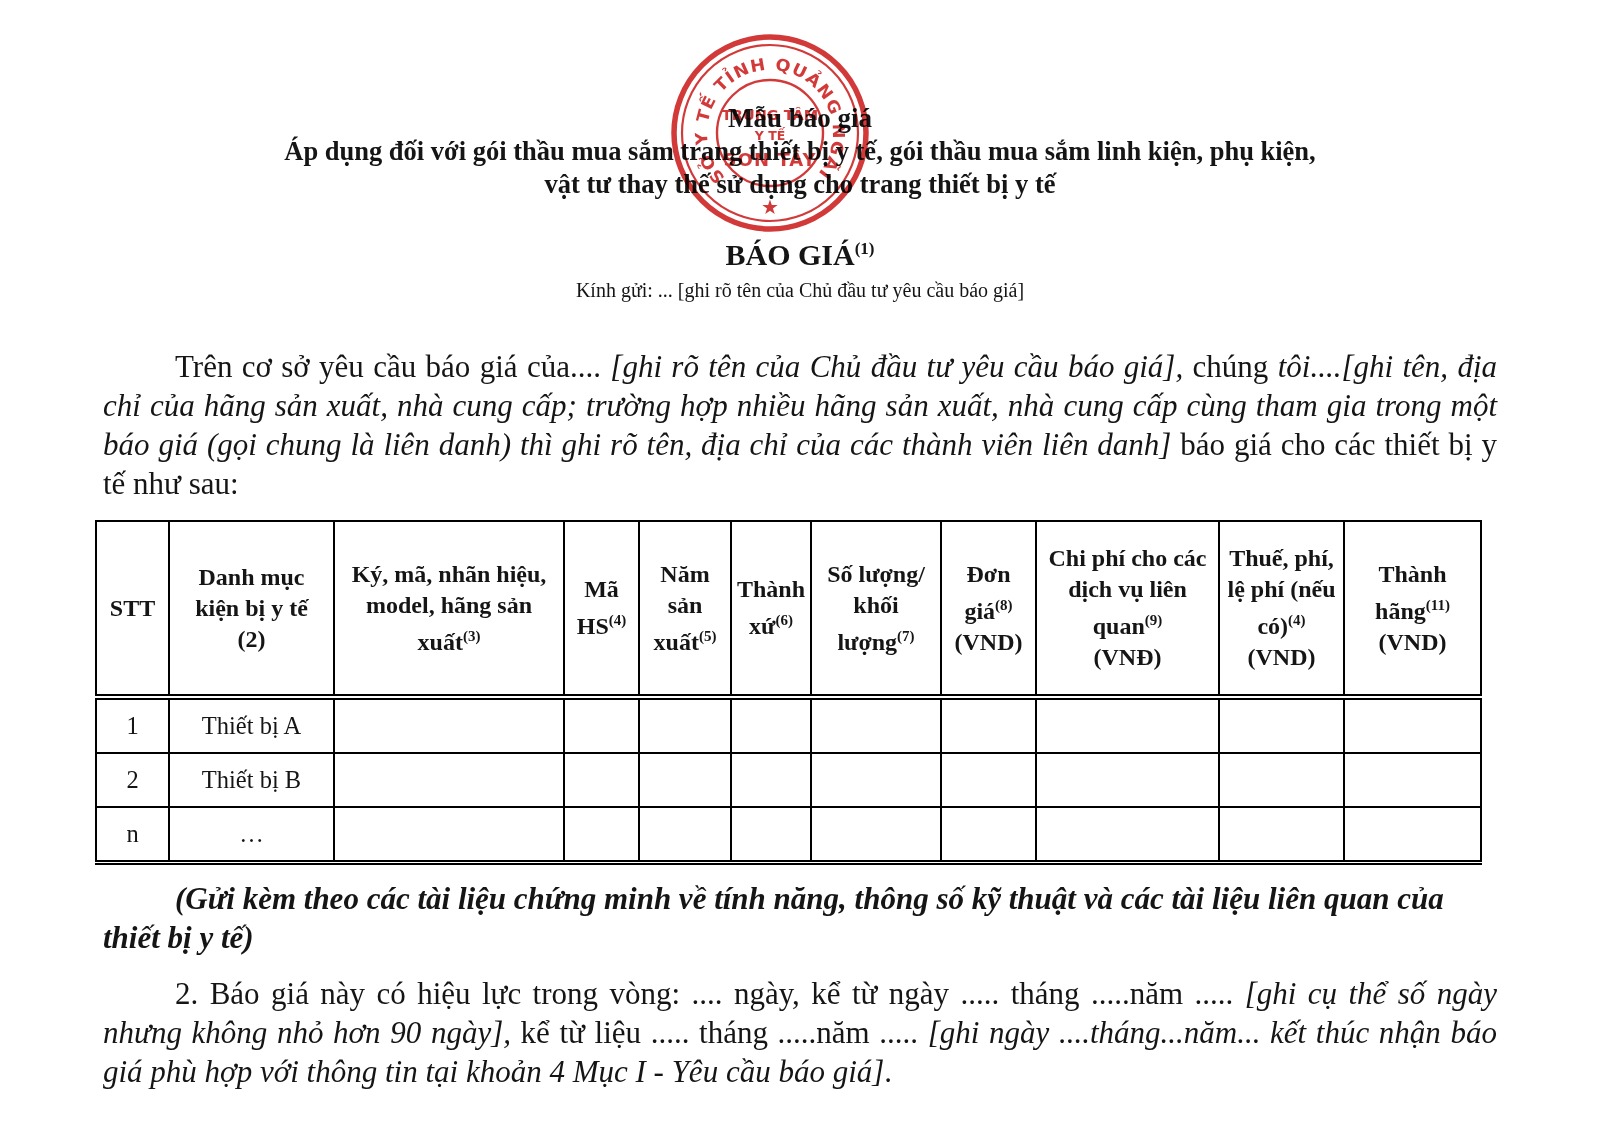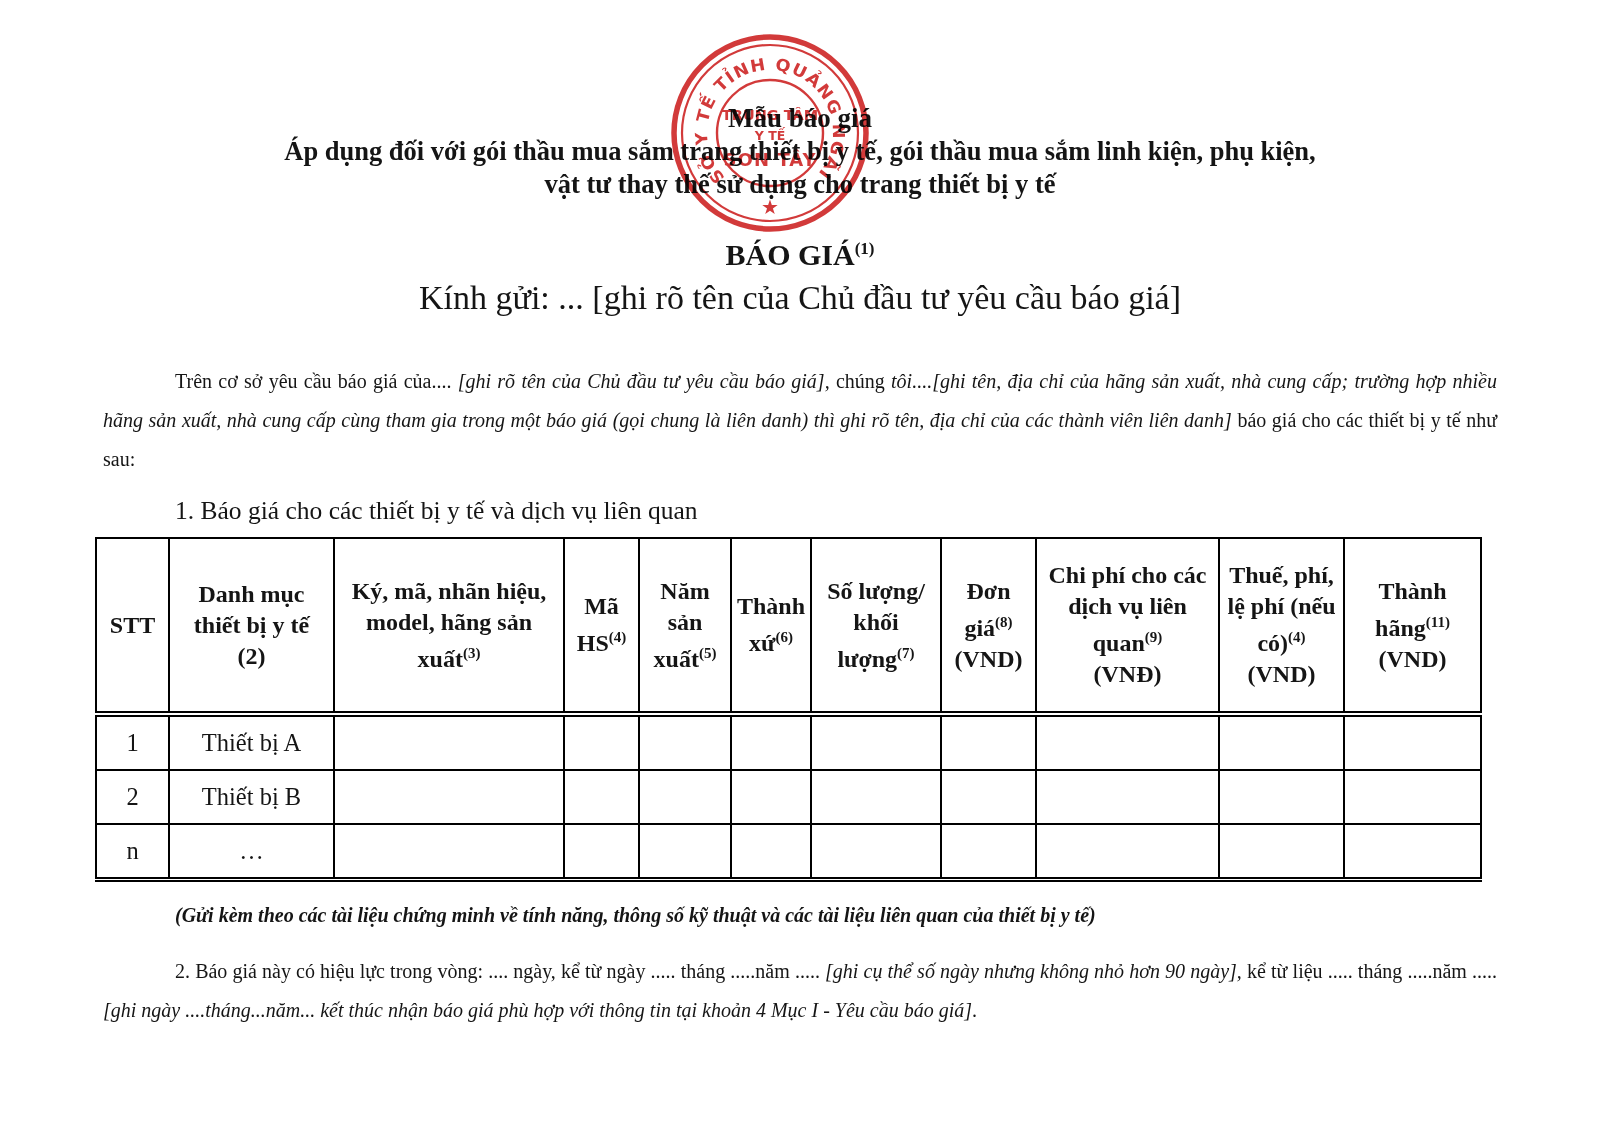--- a/index.html
+++ b/index.html
@@ -19,23 +19,23 @@
   .c1{font-size:14.5px;text-anchor:middle;}
   .c2{font-size:12.5px;text-anchor:middle;}
   .c3{font-size:18px;text-anchor:middle;letter-spacing:1px;}
   .star{font-size:20px;text-anchor:middle;}
   
   .heading{padding-top:101px;text-align:center;position:relative;z-index:1;}
   .doc-label{font-size:27px;font-weight:bold;line-height:34px;}
   .scope{font-size:26.5px;font-weight:bold;line-height:33px;}
   .title{font-size:30px;font-weight:bold;margin-top:37px;}
   .title sup{font-size:17px;}
-  .salutation{font-size:34px;margin-top:7px;}
+  .salutation{font-size:20px;margin-top:7px;}
   
-  .para{font-size:20px;line-height:39px;text-align:justify;
+  .para{font-size:31px;line-height:39px;text-align:justify;
         margin:17px 103px;text-indent:72px;}
   .para i{font-style:italic;}
   #intro{margin-top:45px;}
   .section-heading{font-size:25.5px;margin:11px 103px 0;text-indent:72px;text-align:left;}
   .note{font-style:italic;margin-top:14px;text-align:left;font-weight:bold;}
   #validity{margin-top:9px;}
   
   table{border-collapse:collapse;table-layout:fixed;width:1385px;margin:11px 0 0 95px;
         border:2px solid #000;}
   th,td{border:2px solid #000;text-align:center;vertical-align:middle;padding:2px 5px;}
@@ -70,40 +70,39 @@
   <div class="heading">
     <div class="doc-label">Mẫu báo giá</div>
     <div class="scope">Áp dụng đối với gói thầu mua sắm trang thiết bị y tế, gói thầu mua sắm linh kiện, phụ kiện,</div>
     <div class="scope">vật tư thay thế sử dụng cho trang thiết bị y tế</div>
     <div class="title"><span>BÁO GIÁ</span><sup>(1)</sup></div>
     <div class="salutation">Kính gửi: ... [ghi rõ tên của Chủ đầu tư yêu cầu báo giá]</div>
   </div>
 
   <p class="para" id="intro"><span>Trên cơ sở yêu cầu báo giá của.... </span><i>[ghi rõ tên của Chủ đầu tư yêu cầu báo giá],</i><span> chúng </span><i>tôi....[ghi tên, địa chỉ của hãng sản xuất, nhà cung cấp; trường hợp nhiều hãng sản xuất, nhà cung cấp cùng tham gia trong một báo giá (gọi chung là liên danh) thì ghi rõ tên, địa chỉ của các thành viên liên danh]</i><span> báo giá cho các thiết bị y tế như sau:</span></p>
 
-  <p class="section-heading">1. Báo giá cho các thiết bị y tế và dịch vụ liên quan</p>
 
   <table>
     <colgroup>
       <col style="width:73px">
         <col style="width:165px">
         <col style="width:230px">
       <col style="width:75px">
         <col style="width:92px">
         <col style="width:80px">
       <col style="width:130px">
         <col style="width:95px">
         <col style="width:183px">
       <col style="width:125px">
         <col style="width:137px">
     </colgroup>
     <thead>
         <tr>
           <th><span>STT</span></th>
-          <th><span>Danh mục thiết bị y tế</span><span class="unit">(2)</span></th>
+          <th><span>Danh mục kiện bị y tế</span><span class="unit">(2)</span></th>
           <th><span>Ký, mã, nhãn hiệu, model, hãng sản xuất</span><sup>(3)</sup></th>
           <th><span>Mã HS</span><sup>(4)</sup></th>
           <th><span>Năm sản xuất</span><sup>(5)</sup></th>
           <th><span>Thành xứ</span><sup>(6)</sup></th>
           <th><span>Số lượng/ khối lượng</span><sup>(7)</sup></th>
           <th><span>Đơn giá</span><sup>(8)</sup><span class="unit">(VND)</span></th>
           <th><span>Chi phí cho các dịch vụ liên quan</span><sup>(9)</sup><span class="unit">(VNĐ)</span></th>
           <th><span>Thuế, phí, lệ phí (nếu có)</span><sup>(4)</sup><span class="unit">(VND)</span></th>
           <th><span>Thành hãng</span><sup>(11)</sup><span class="unit">(VND)</span></th>
         </tr>

